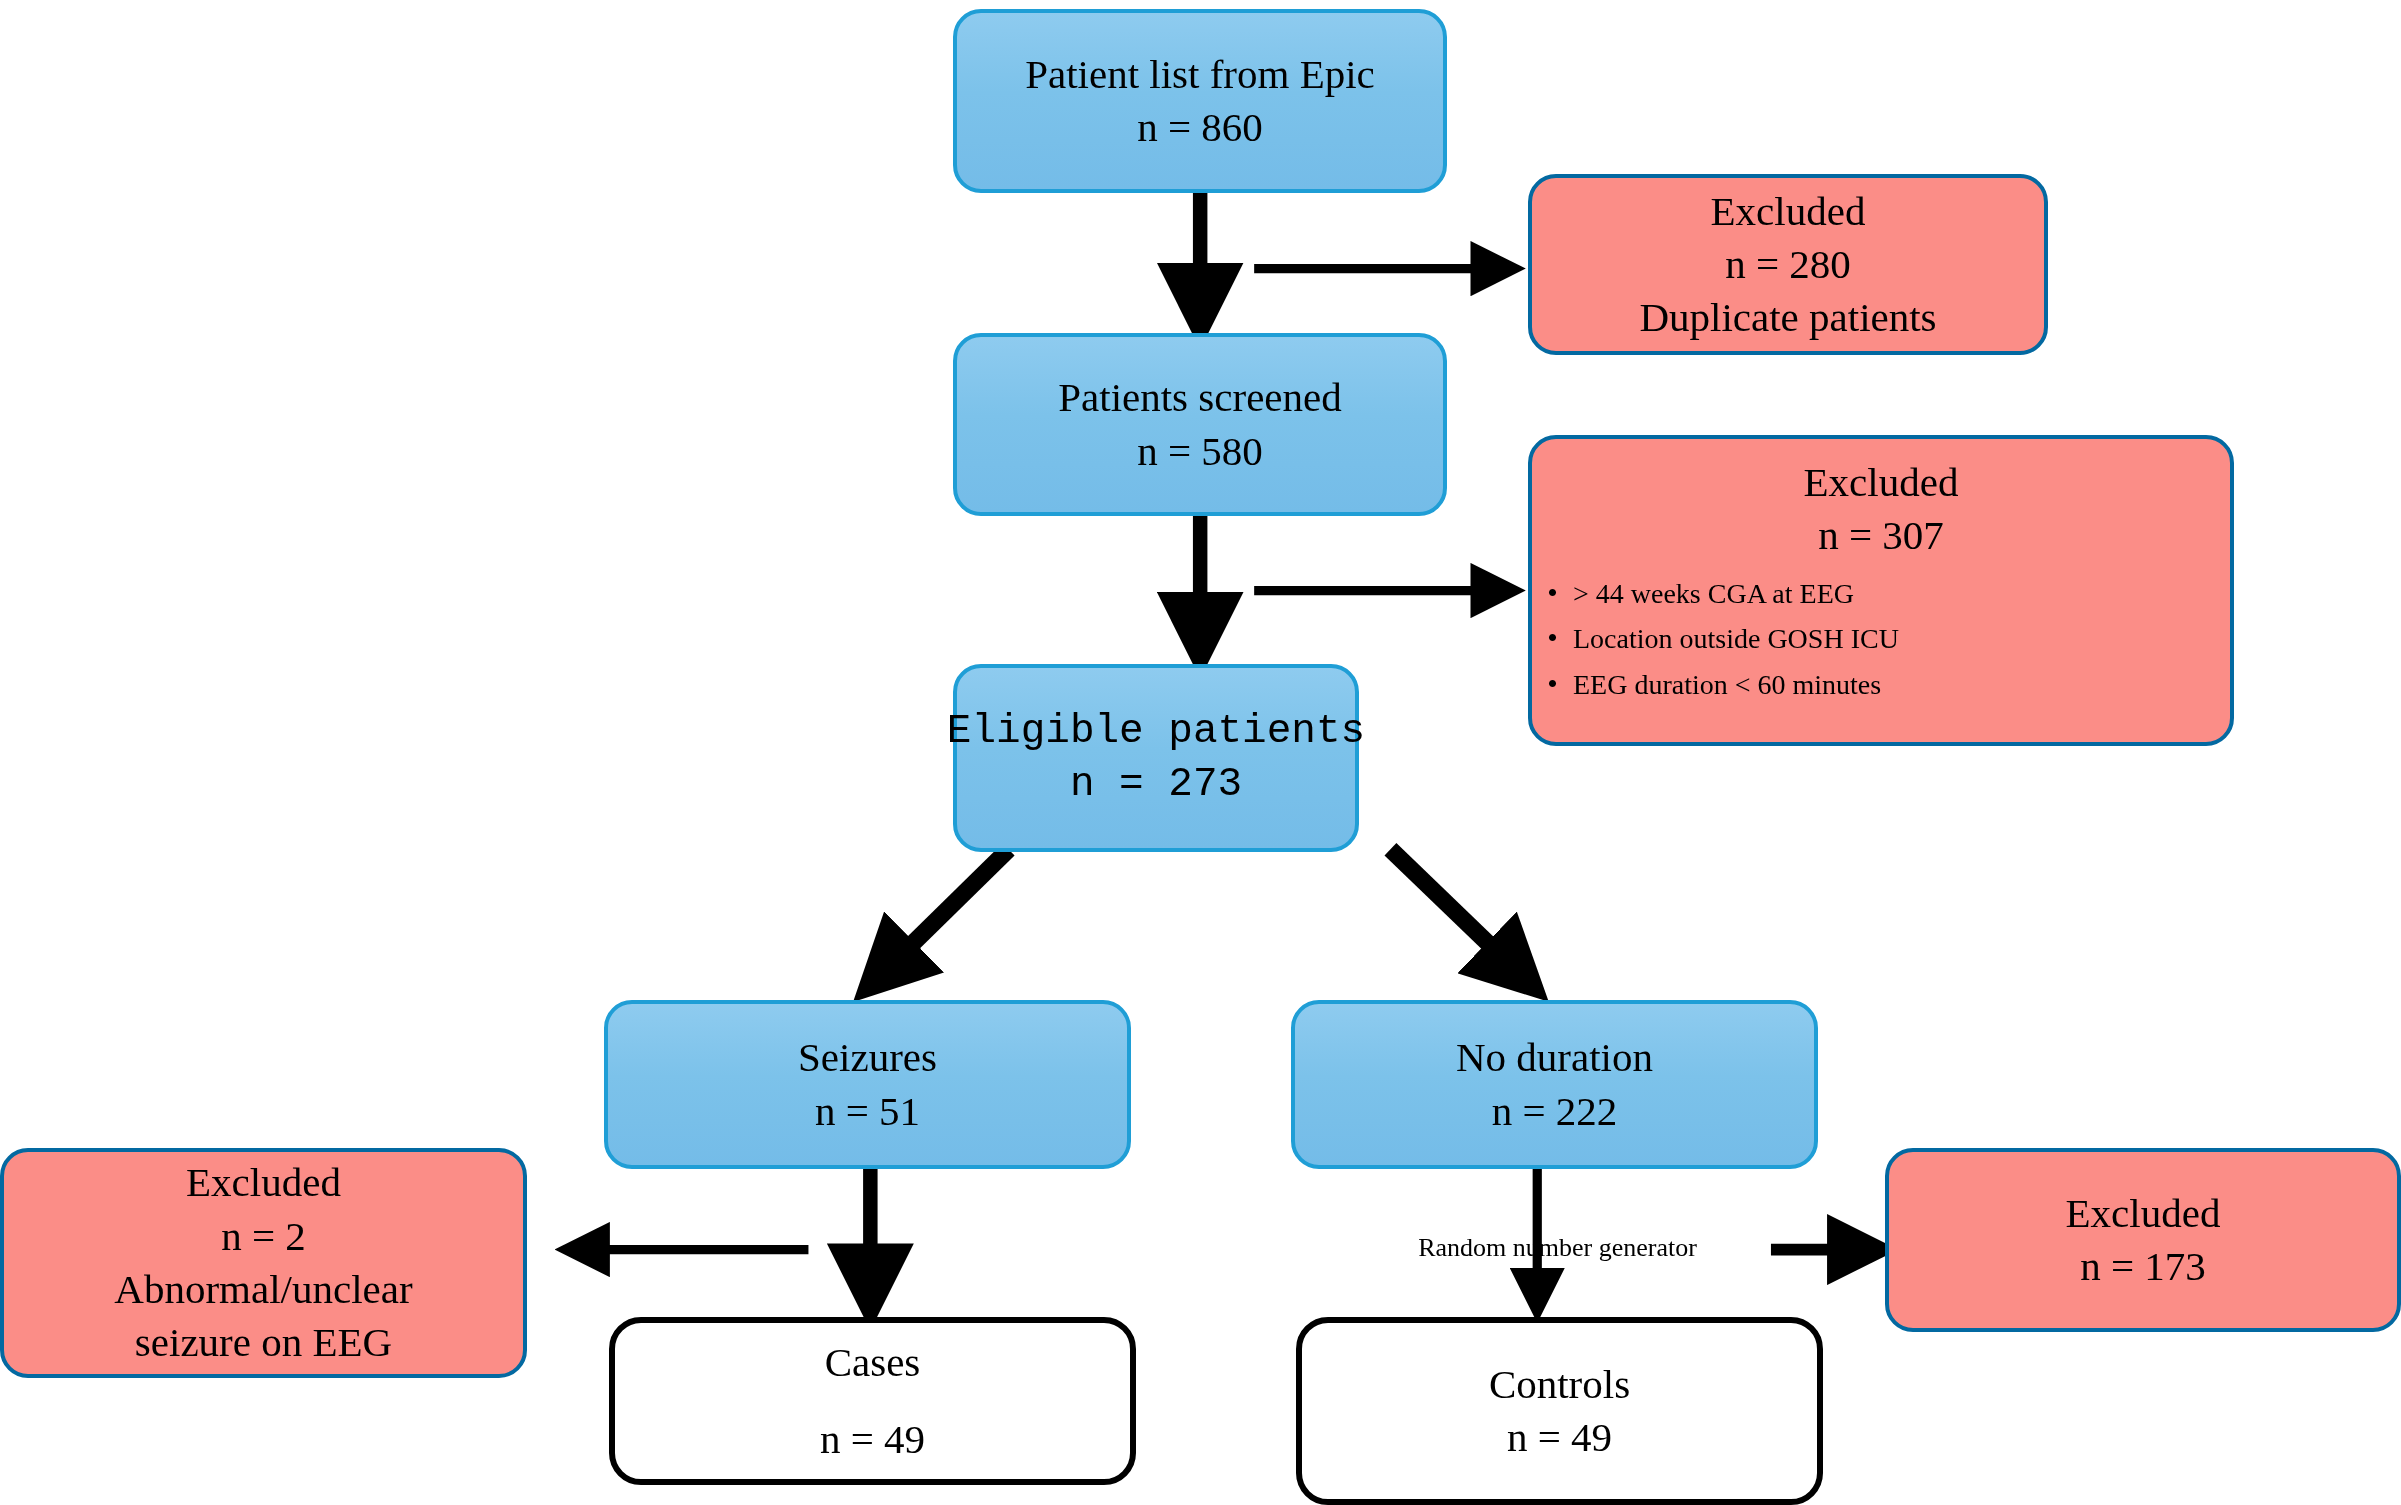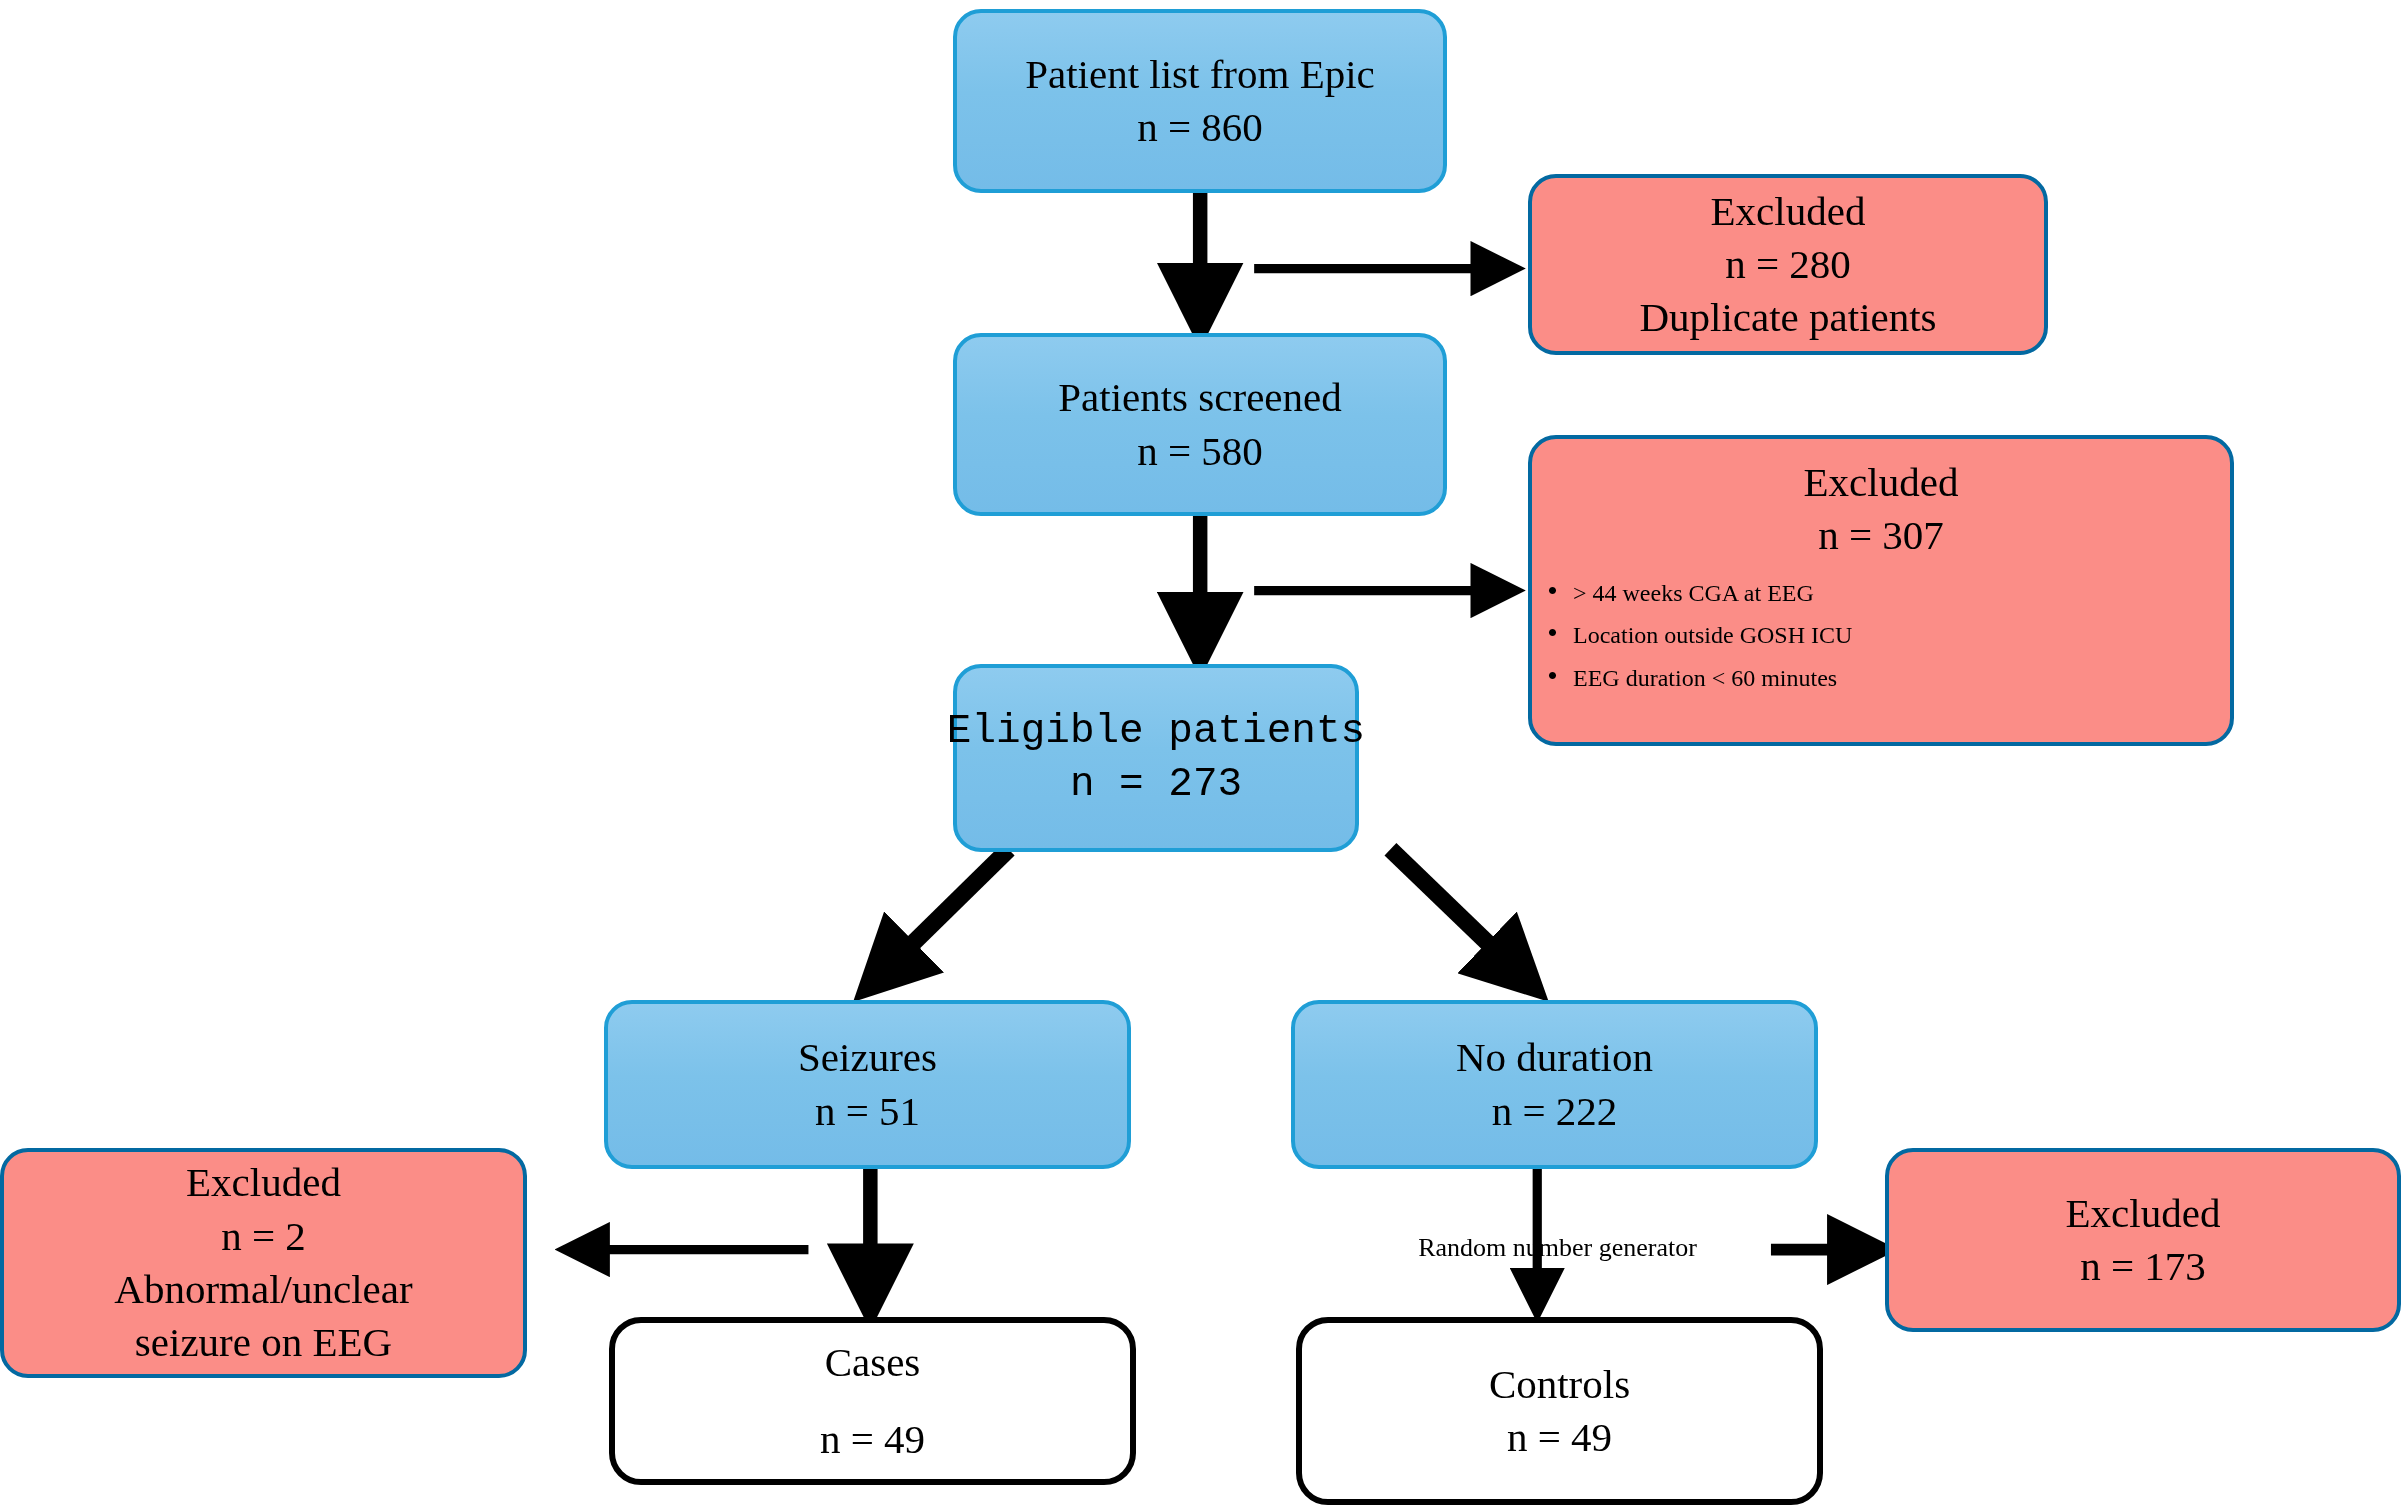--- a/index.html
+++ b/index.html
@@ -78,21 +78,21 @@
   }
   .bullets li .dot {
     flex: 0 0 auto;
     width: 41px;
     text-align: center;
     font-size: 30px;
     line-height: 1;
   }
   .bullets li .btxt {
     flex: 0 0 auto;
-    font-size: 24px;
+    font-size: 28px;
   }
   
   .edge-label {
     position: absolute;
     font-size: 26px;
     color: #000000;
     white-space: nowrap;
     text-align: center;
   }
 </style>

